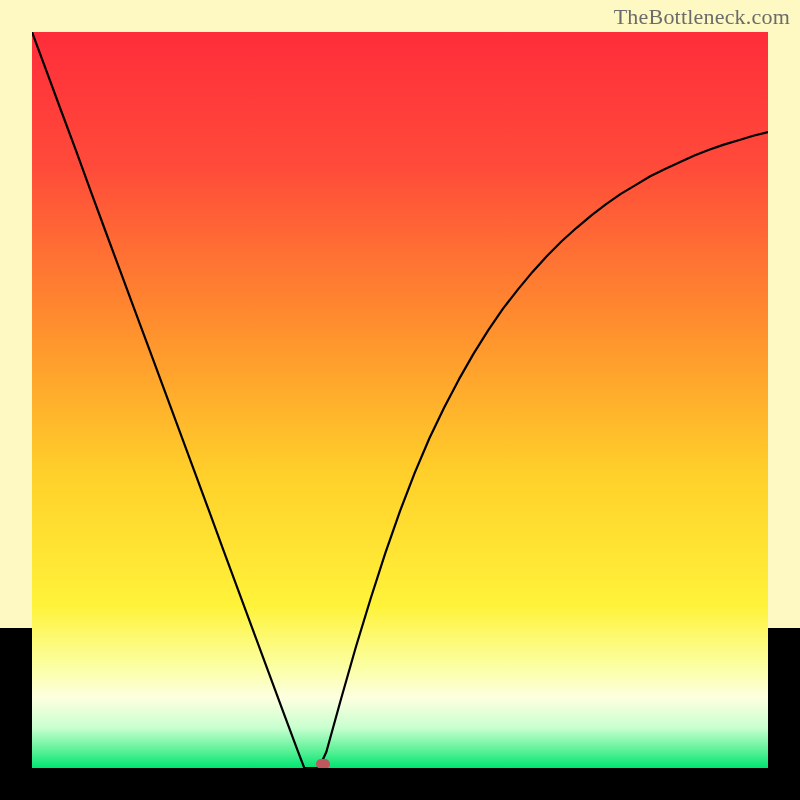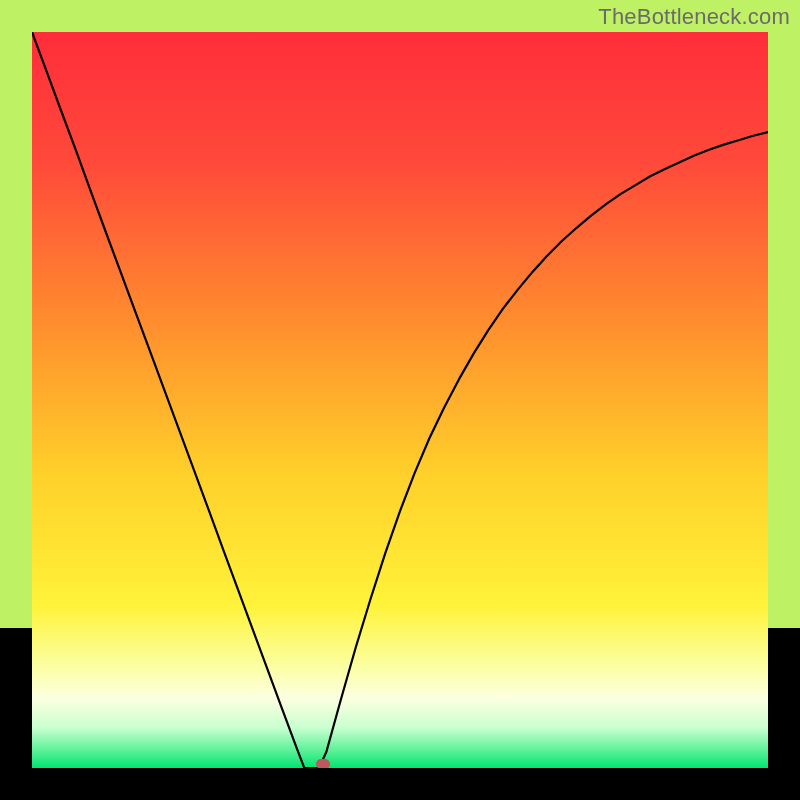--- a/index.html
+++ b/index.html
@@ -10,21 +10,22 @@
     background: #000;
     overflow: hidden;
     font-family: Arial, Helvetica, sans-serif;
   }
   .frame {
     position: absolute;
     left: 0;
     top: 0;
     width: 800px;
     height: 628px;
-    background: #bef264;
+    background: #fef9c3;
+    font-family: Liberation Serif, serif;
   }
   .plot-area {
     position: absolute;
     left: 32px;
     top: 32px;
     width: 736px;
     height: 736px;
     overflow: hidden;
   }
   .gradient {

